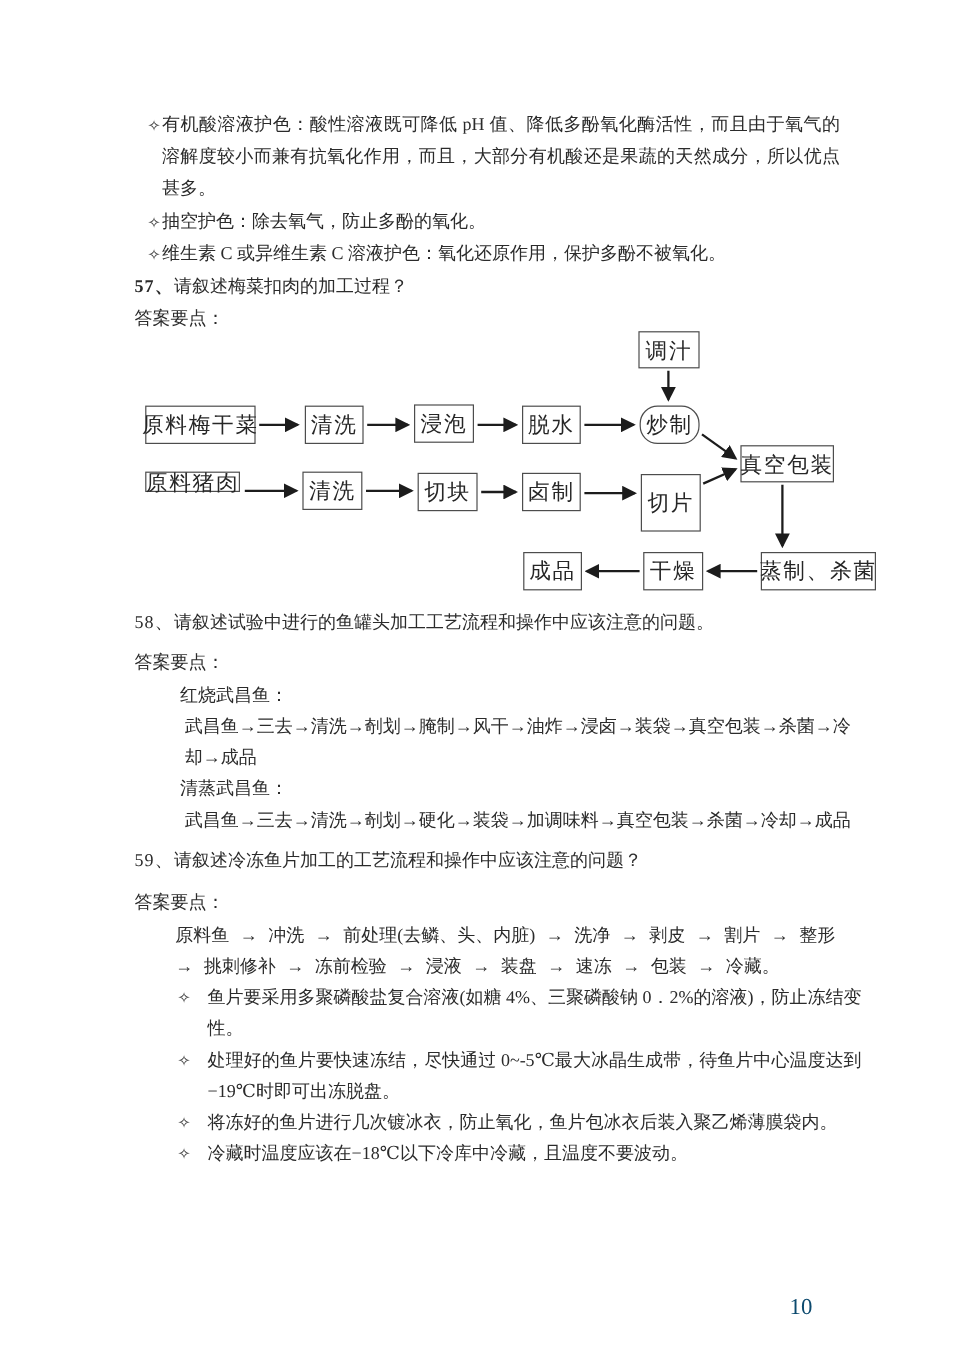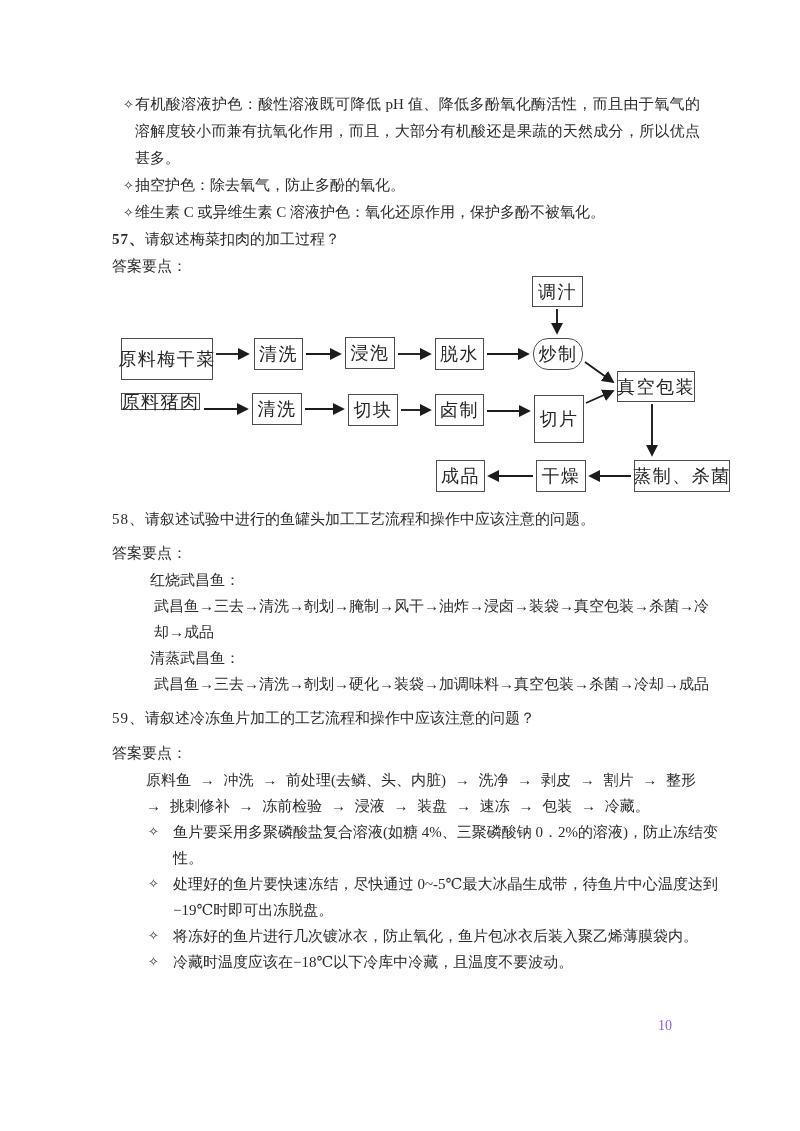--- a/index.html
+++ b/index.html
@@ -45,22 +45,22 @@
     position:absolute;
     border:1.4px solid #4d4d4d;
     background:#ffffff;
     display:flex; align-items:center; justify-content:center;
     font-size:18px; letter-spacing:1.5px; color:#262626;
     white-space:nowrap;
   }
   .arrows { position:absolute; left:0; top:0; }
   
   .page-number {
-    position:absolute; left:658px; top:1018px;
-    font-size:14px; color:#8b5cf6;
+    position:absolute; left:658px; top:1079px;
+    font-size:19px; color:#0c4a6e;
     font-family:"Liberation Serif","DejaVu Serif",serif;
   }
   .flow59 { word-spacing:5px; }
 </style>
 </head>
 <body>
 
 <div class="page">
   <div class="content">
 
@@ -102,21 +102,21 @@
           <line x1="305" y1="135" x2="343" y2="135" marker-end="url(#arr)"></line>
           <line x1="401" y1="136" x2="430" y2="136" marker-end="url(#arr)"></line>
           <line x1="487" y1="137" x2="529" y2="137" marker-end="url(#arr)"></line>
           <line x1="586" y1="129" x2="613" y2="117" marker-end="url(#arr)"></line>
           <line x1="652" y1="130" x2="652" y2="181" marker-end="url(#arr)"></line>
           <line x1="631" y1="202" x2="590" y2="202" marker-end="url(#arr)"></line>
           <line x1="533" y1="202" x2="489" y2="202" marker-end="url(#arr)"></line>
         </g>
       </svg>
       <div class="fnode" style="left:532px; top:2px;  width:51px; height:31px;">调汁</div>
-      <div class="fnode" style="left:121px; top:64px; width:92px; height:42px;">原料梅干菜</div>
+      <div class="fnode" style="left:121px; top:64px; width:92px; height:32px;">原料梅干菜</div>
       <div class="fnode" style="left:254px; top:64px; width:49px; height:32px;">清洗</div>
       <div class="fnode" style="left:345px; top:63px; width:50px; height:32px;">浸泡</div>
       <div class="fnode" style="left:435px; top:64px; width:49px; height:32px;">脱水</div>
       <div class="fnode" style="left:533px; top:64px; width:50px; height:32px;border-radius:15px;">炒制</div>
       <div class="fnode" style="left:617px; top:97px; width:78px; height:31px;">真空包装</div>
       <div class="fnode" style="left:121px; top:119px; width:79px; height:17px;">原料猪肉</div>
       <div class="fnode" style="left:252px; top:119px; width:50px; height:32px;">清洗</div>
       <div class="fnode" style="left:348px; top:120px; width:50px; height:32px;">切块</div>
       <div class="fnode" style="left:435px; top:120px; width:49px; height:32px;">卤制</div>
       <div class="fnode" style="left:534px; top:121px; width:50px; height:48px;">切片</div>

